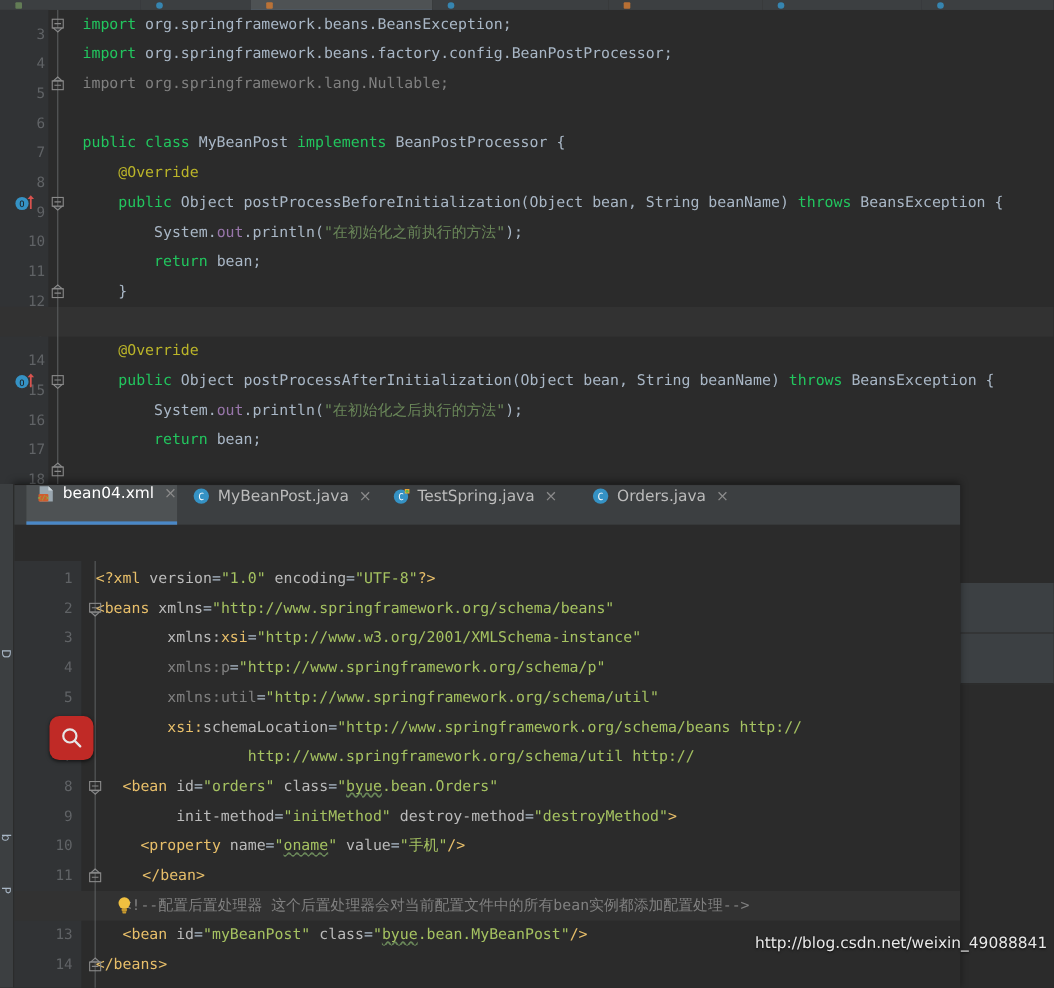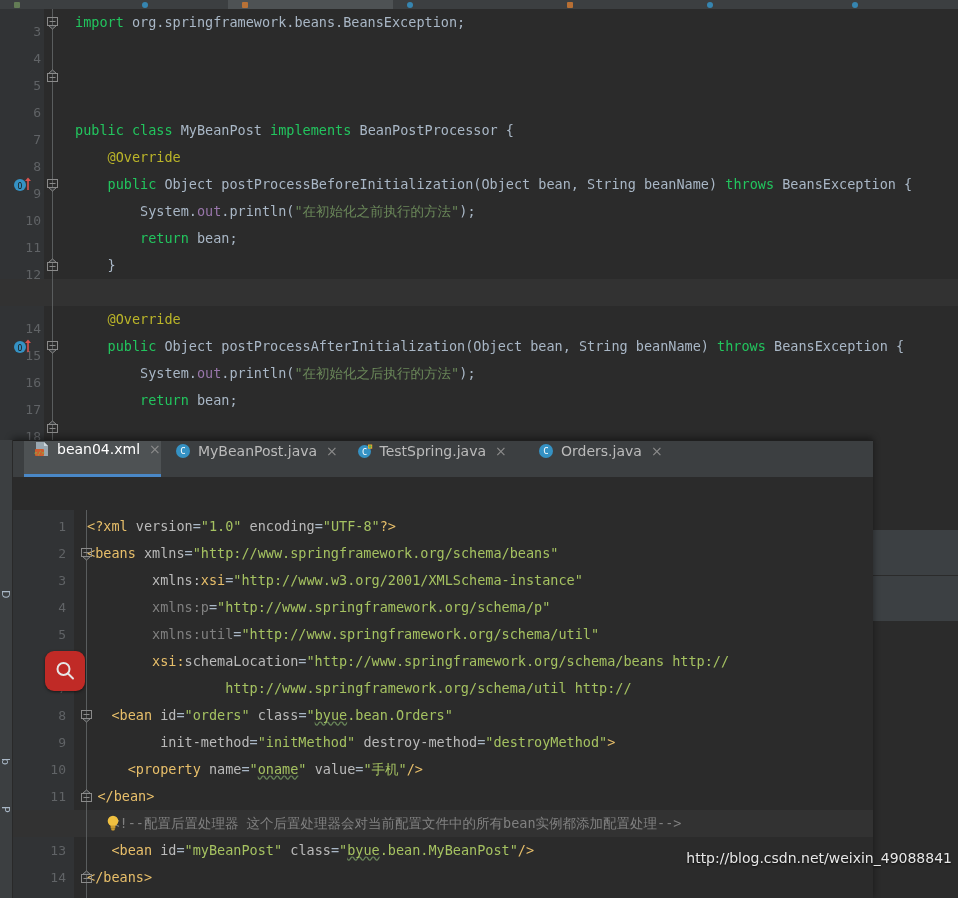--- a/index.html
+++ b/index.html
@@ -135,20 +135,22 @@
         <div class="lnum" style="top: 279px;">13</div>
         <div class="lnum" style="top: 306px;">14</div>
         <div class="lnum" style="top: 333px; margin-left: 14px;">15</div>
         <div class="lnum" style="top: 360px;">16</div>
         <div class="lnum" style="top: 387px;">17</div>
         <div class="lnum" style="top: 414px;">18</div>
       </div>
 
     <div class="codearea" id="java-code">
         <div class="cl" style="top: 9px; left: 75px;"><span class="k">import</span><span class="plain"> org.springframework.beans.BeansException;</span></div>
+        <div class="cl" style="top: 36px; left: 75px;"><span class="k">import</span><span class="plain"> org.springframework.beans.factory.config.BeanPostProcessor;</span></div>
+        <div class="cl" style="top: 63px; left: 75px;"><span class="cmtgrey">import org.springframework.lang.Nullable;</span></div>
         <div class="cl" style="top: 90px; left: 75px;"></div>
         <div class="cl" style="top: 117px; left: 75px;"><span class="k">public class</span><span class="plain"> MyBeanPost </span><span class="k">implements</span><span class="plain"> BeanPostProcessor {</span></div>
         <div class="cl" style="top: 144px; left: 75px;"><span class="plain">    </span><span class="an">@Override</span></div>
         <div class="cl" style="top: 171px; left: 75px;"><span class="plain">    </span><span class="k">public</span><span class="plain"> Object postProcessBeforeInitialization(Object bean, String beanName) </span><span class="k">throws</span><span class="plain"> BeansException {</span></div>
         <div class="cl" style="top: 198px; left: 75px;"><span class="plain">        </span><span class="plain">System.</span><span class="fld">out</span><span class="plain">.println(</span><span class="s">"在初始化之前执行的方法"</span><span class="plain">);</span></div>
         <div class="cl" style="top: 225px; left: 75px;"><span class="plain">        </span><span class="k">return</span><span class="plain"> bean;</span></div>
         <div class="cl" style="top: 252px; left: 75px;"><span class="plain">    </span><span class="plain">}</span></div>
         <div class="cl hl" style="top: 279px; left: 0px; right: 0px;"></div>
         <div class="cl" style="top: 279px; left: 75px;"></div>
         <div class="cl" style="top: 306px; left: 75px;"><span class="plain">    </span><span class="an">@Override</span></div>
@@ -305,21 +307,21 @@
           <div class="cl" style="top: 3px; left: 75px;"><span class="tagn">&lt;?xml </span><span class="attr">version</span><span class="plain">=</span><span class="attrv">"1.0"</span><span class="plain"> </span><span class="attr">encoding</span><span class="plain">=</span><span class="attrv">"UTF-8"</span><span class="tagn">?&gt;</span></div>
           <div class="cl" style="top: 30px; left: 75px;"><span class="tagn">&lt;beans </span><span class="attr">xmlns</span><span class="plain">=</span><span class="attrv">"http://www.springframework.org/schema/beans"</span></div>
           <div class="cl" style="top: 57px; left: 75px;"><span class="plain">        </span><span class="attr">xmlns:</span><span class="nsx">xsi</span><span class="plain">=</span><span class="attrv">"http://www.w3.org/2001/XMLSchema-instance"</span></div>
           <div class="cl" style="top: 84px; left: 75px;"><span class="plain">        </span><span class="cmtgrey">xmlns:p</span><span class="plain">=</span><span class="attrv">"http://www.springframework.org/schema/p"</span></div>
           <div class="cl" style="top: 111px; left: 75px;"><span class="plain">        </span><span class="cmtgrey">xmlns:util</span><span class="plain">=</span><span class="attrv">"http://www.springframework.org/schema/util"</span></div>
           <div class="cl" style="top: 138px; left: 75px;"><span class="plain">        </span><span class="nsx">xsi:</span><span class="attr">schemaLocation</span><span class="plain">=</span><span class="attrv">"http://www.springframework.org/schema/beans http://</span></div>
           <div class="cl" style="top: 165px; left: 75px;"><span class="plain">                 </span><span class="attrv">http://www.springframework.org/schema/util http://</span></div>
           <div class="cl" style="top: 192px; left: 75px;"><span class="tagn">   &lt;bean </span><span class="attr">id</span><span class="plain">=</span><span class="attrv">"orders"</span><span class="plain"> </span><span class="attr">class</span><span class="plain">=</span><span class="attrv">"</span><span class="attrv err">byue</span><span class="attrv">.bean.Orders"</span></div>
           <div class="cl" style="top: 219px; left: 75px;"><span class="plain">         </span><span class="attr">init-method</span><span class="plain">=</span><span class="attrv">"initMethod"</span><span class="plain"> </span><span class="attr">destroy-method</span><span class="plain">=</span><span class="attrv">"destroyMethod"</span><span class="tagn">&gt;</span></div>
           <div class="cl" style="top: 246px; left: 75px;"><span class="tagn">     &lt;property </span><span class="attr">name</span><span class="plain">=</span><span class="attrv">"</span><span class="attrv err">oname</span><span class="attrv">"</span><span class="plain"> </span><span class="attr">value</span><span class="plain">=</span><span class="attrv">"手机"</span><span class="tagn">/&gt;</span></div>
-          <div class="cl" style="top: 273px; left: 61px; text-align: right;"><span class="tagn">   &lt;/bean&gt;</span></div>
+          <div class="cl" style="top: 273px; left: 93px; text-align: right;"><span class="tagn">   &lt;/bean&gt;</span></div>
           <div class="cl hl" style="top: 300px;"></div>
           <div class="cl" style="top: 300px; left: 75px;"><span class="xcmt">   &lt;!--配置后置处理器 这个后置处理器会对当前配置文件中的所有bean实例都添加配置处理--&gt;</span></div>
           <div class="cl" style="top: 327px; left: 75px;"><span class="tagn">   &lt;bean </span><span class="attr">id</span><span class="plain">=</span><span class="attrv">"myBeanPost"</span><span class="plain"> </span><span class="attr">class</span><span class="plain">=</span><span class="attrv">"</span><span class="attrv err">byue</span><span class="attrv">.bean.MyBeanPost"</span><span class="tagn">/&gt;</span></div>
           <div class="cl" style="top: 354px; left: 75px;"><span class="tagn">&lt;/beans&gt;</span></div>
         </div>
     <div class="foldline" style="left: 74px; top: 0px; height: 389px;"></div>
         <span class="foldmark" style="left: 67px; top: 36px;">
           <svg width="15" height="15" viewBox="0 0 15 15">
             <rect x="2.5" y="2.5" width="10" height="8" fill="none" stroke="#8a8a8a"></rect>
             <line x1="4.5" y1="6.5" x2="10.5" y2="6.5" stroke="#8a8a8a"></line>

